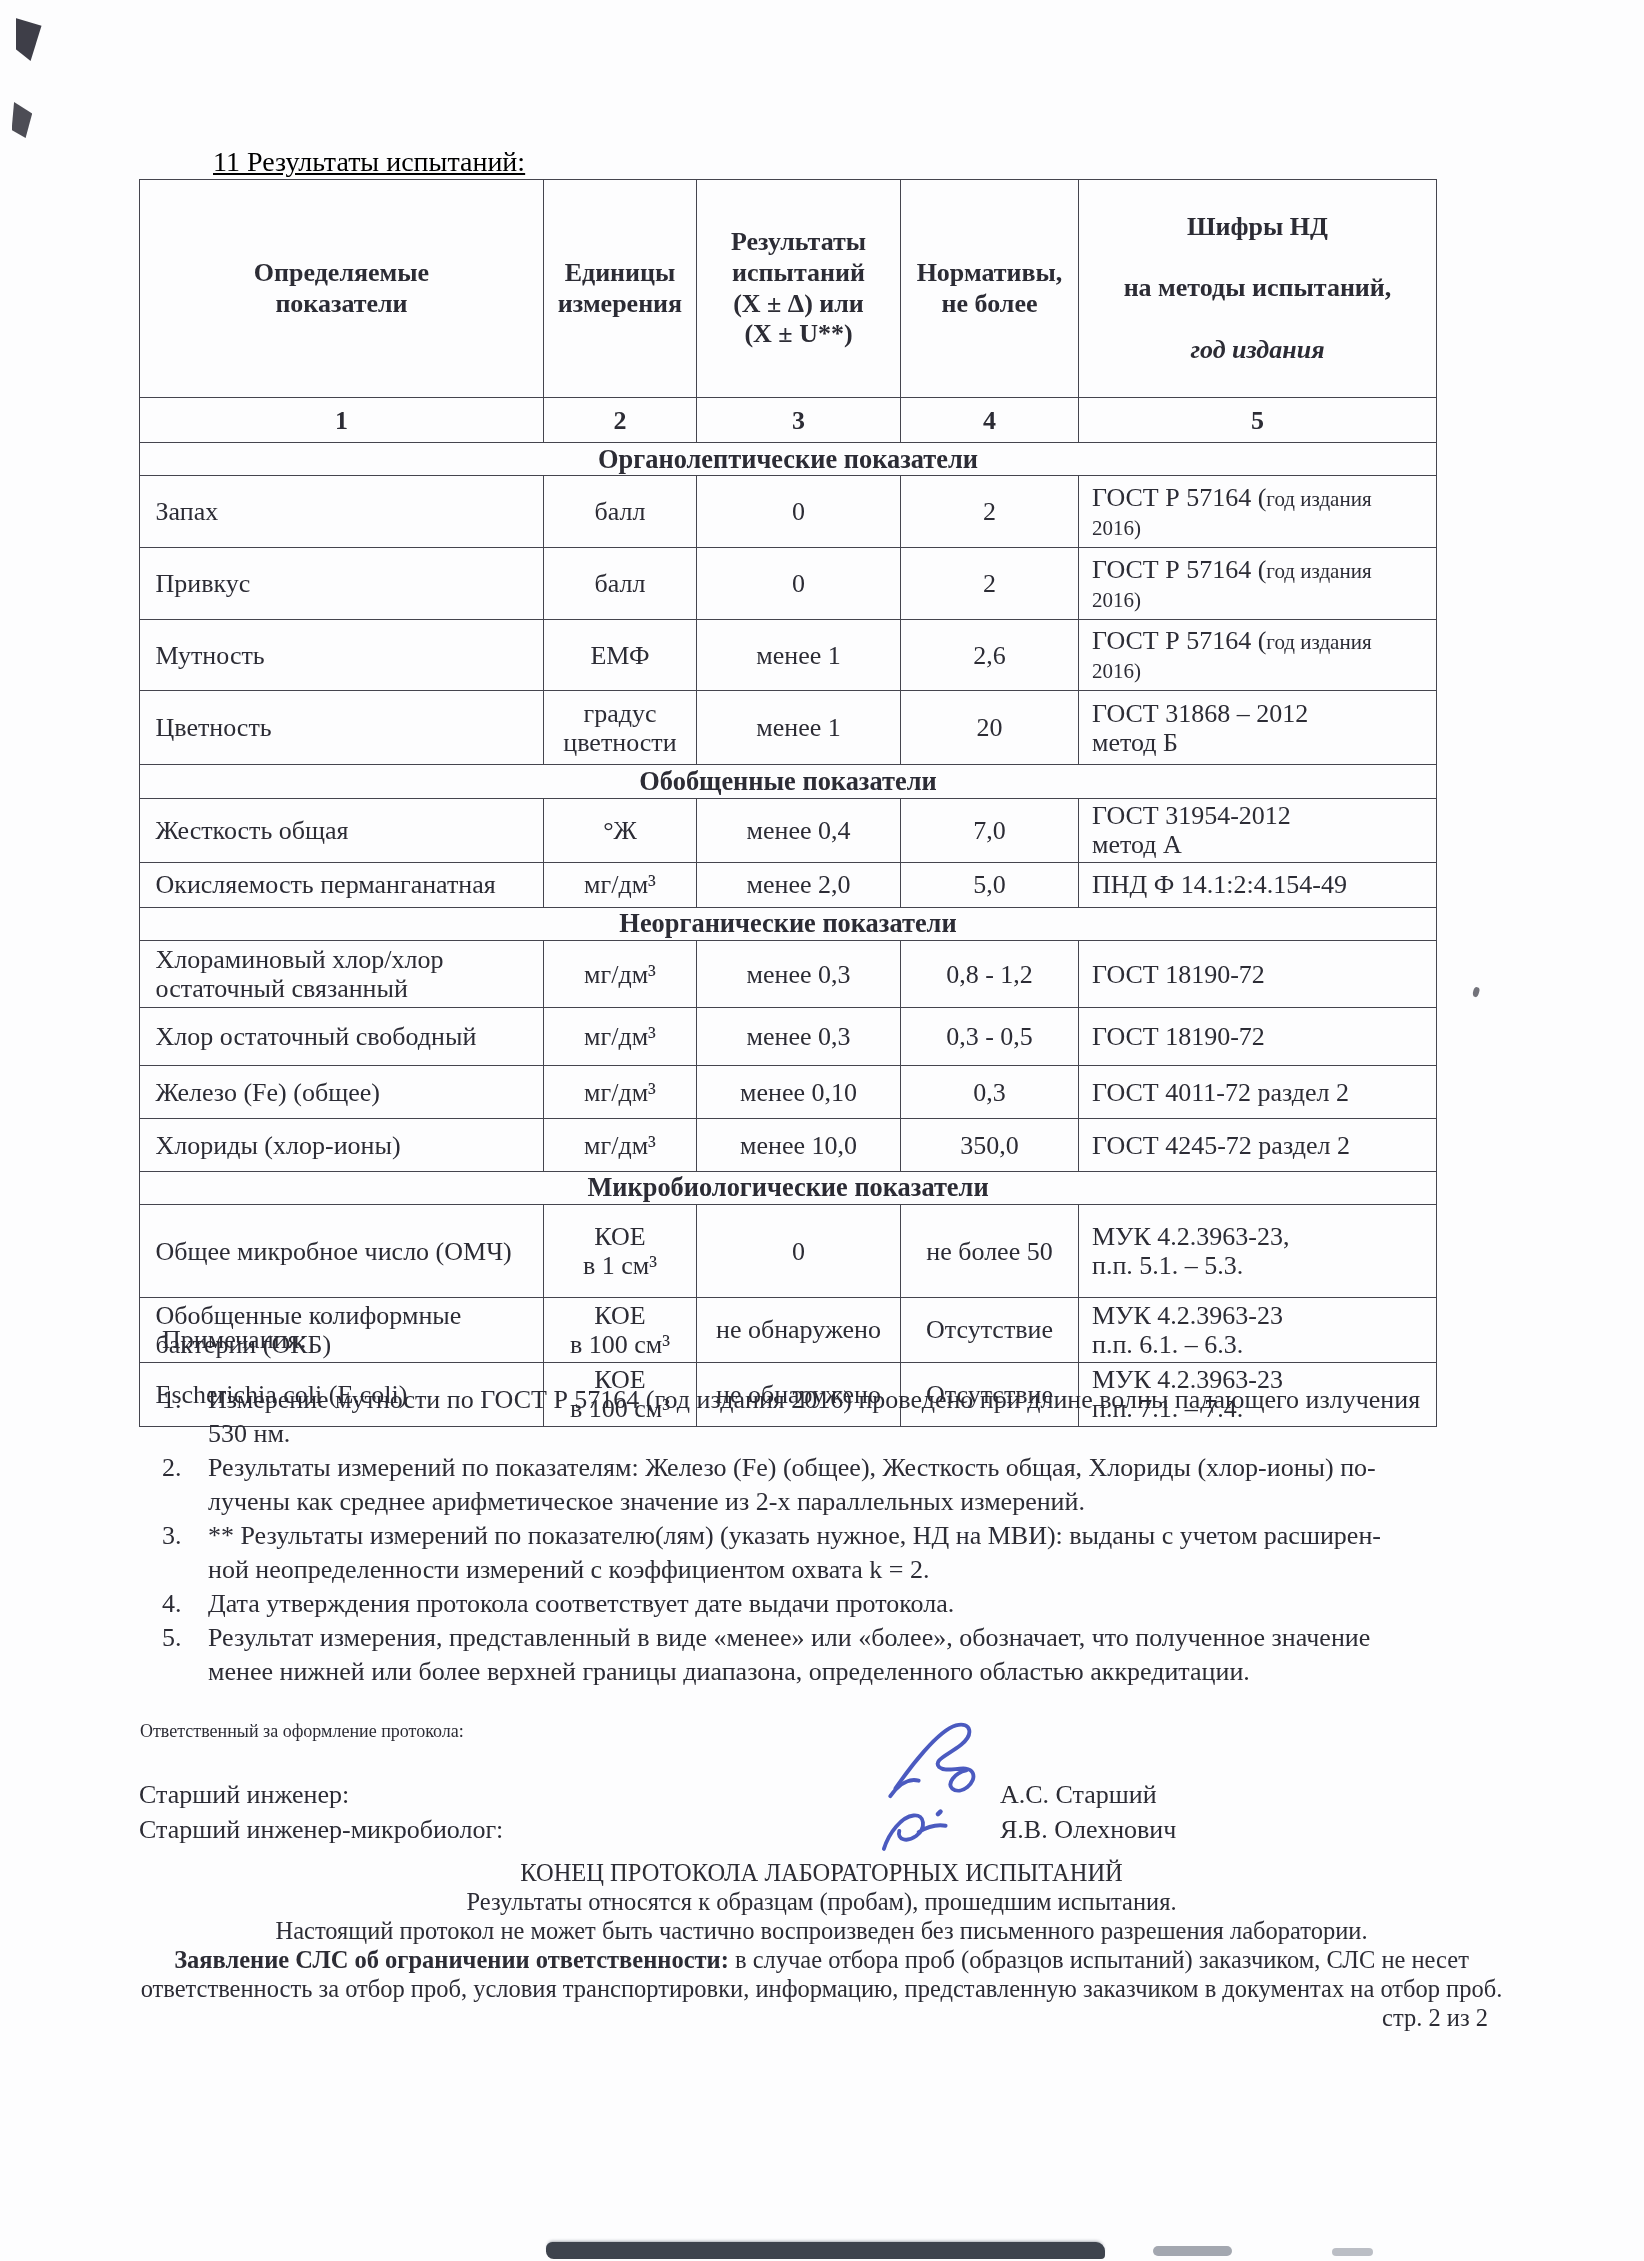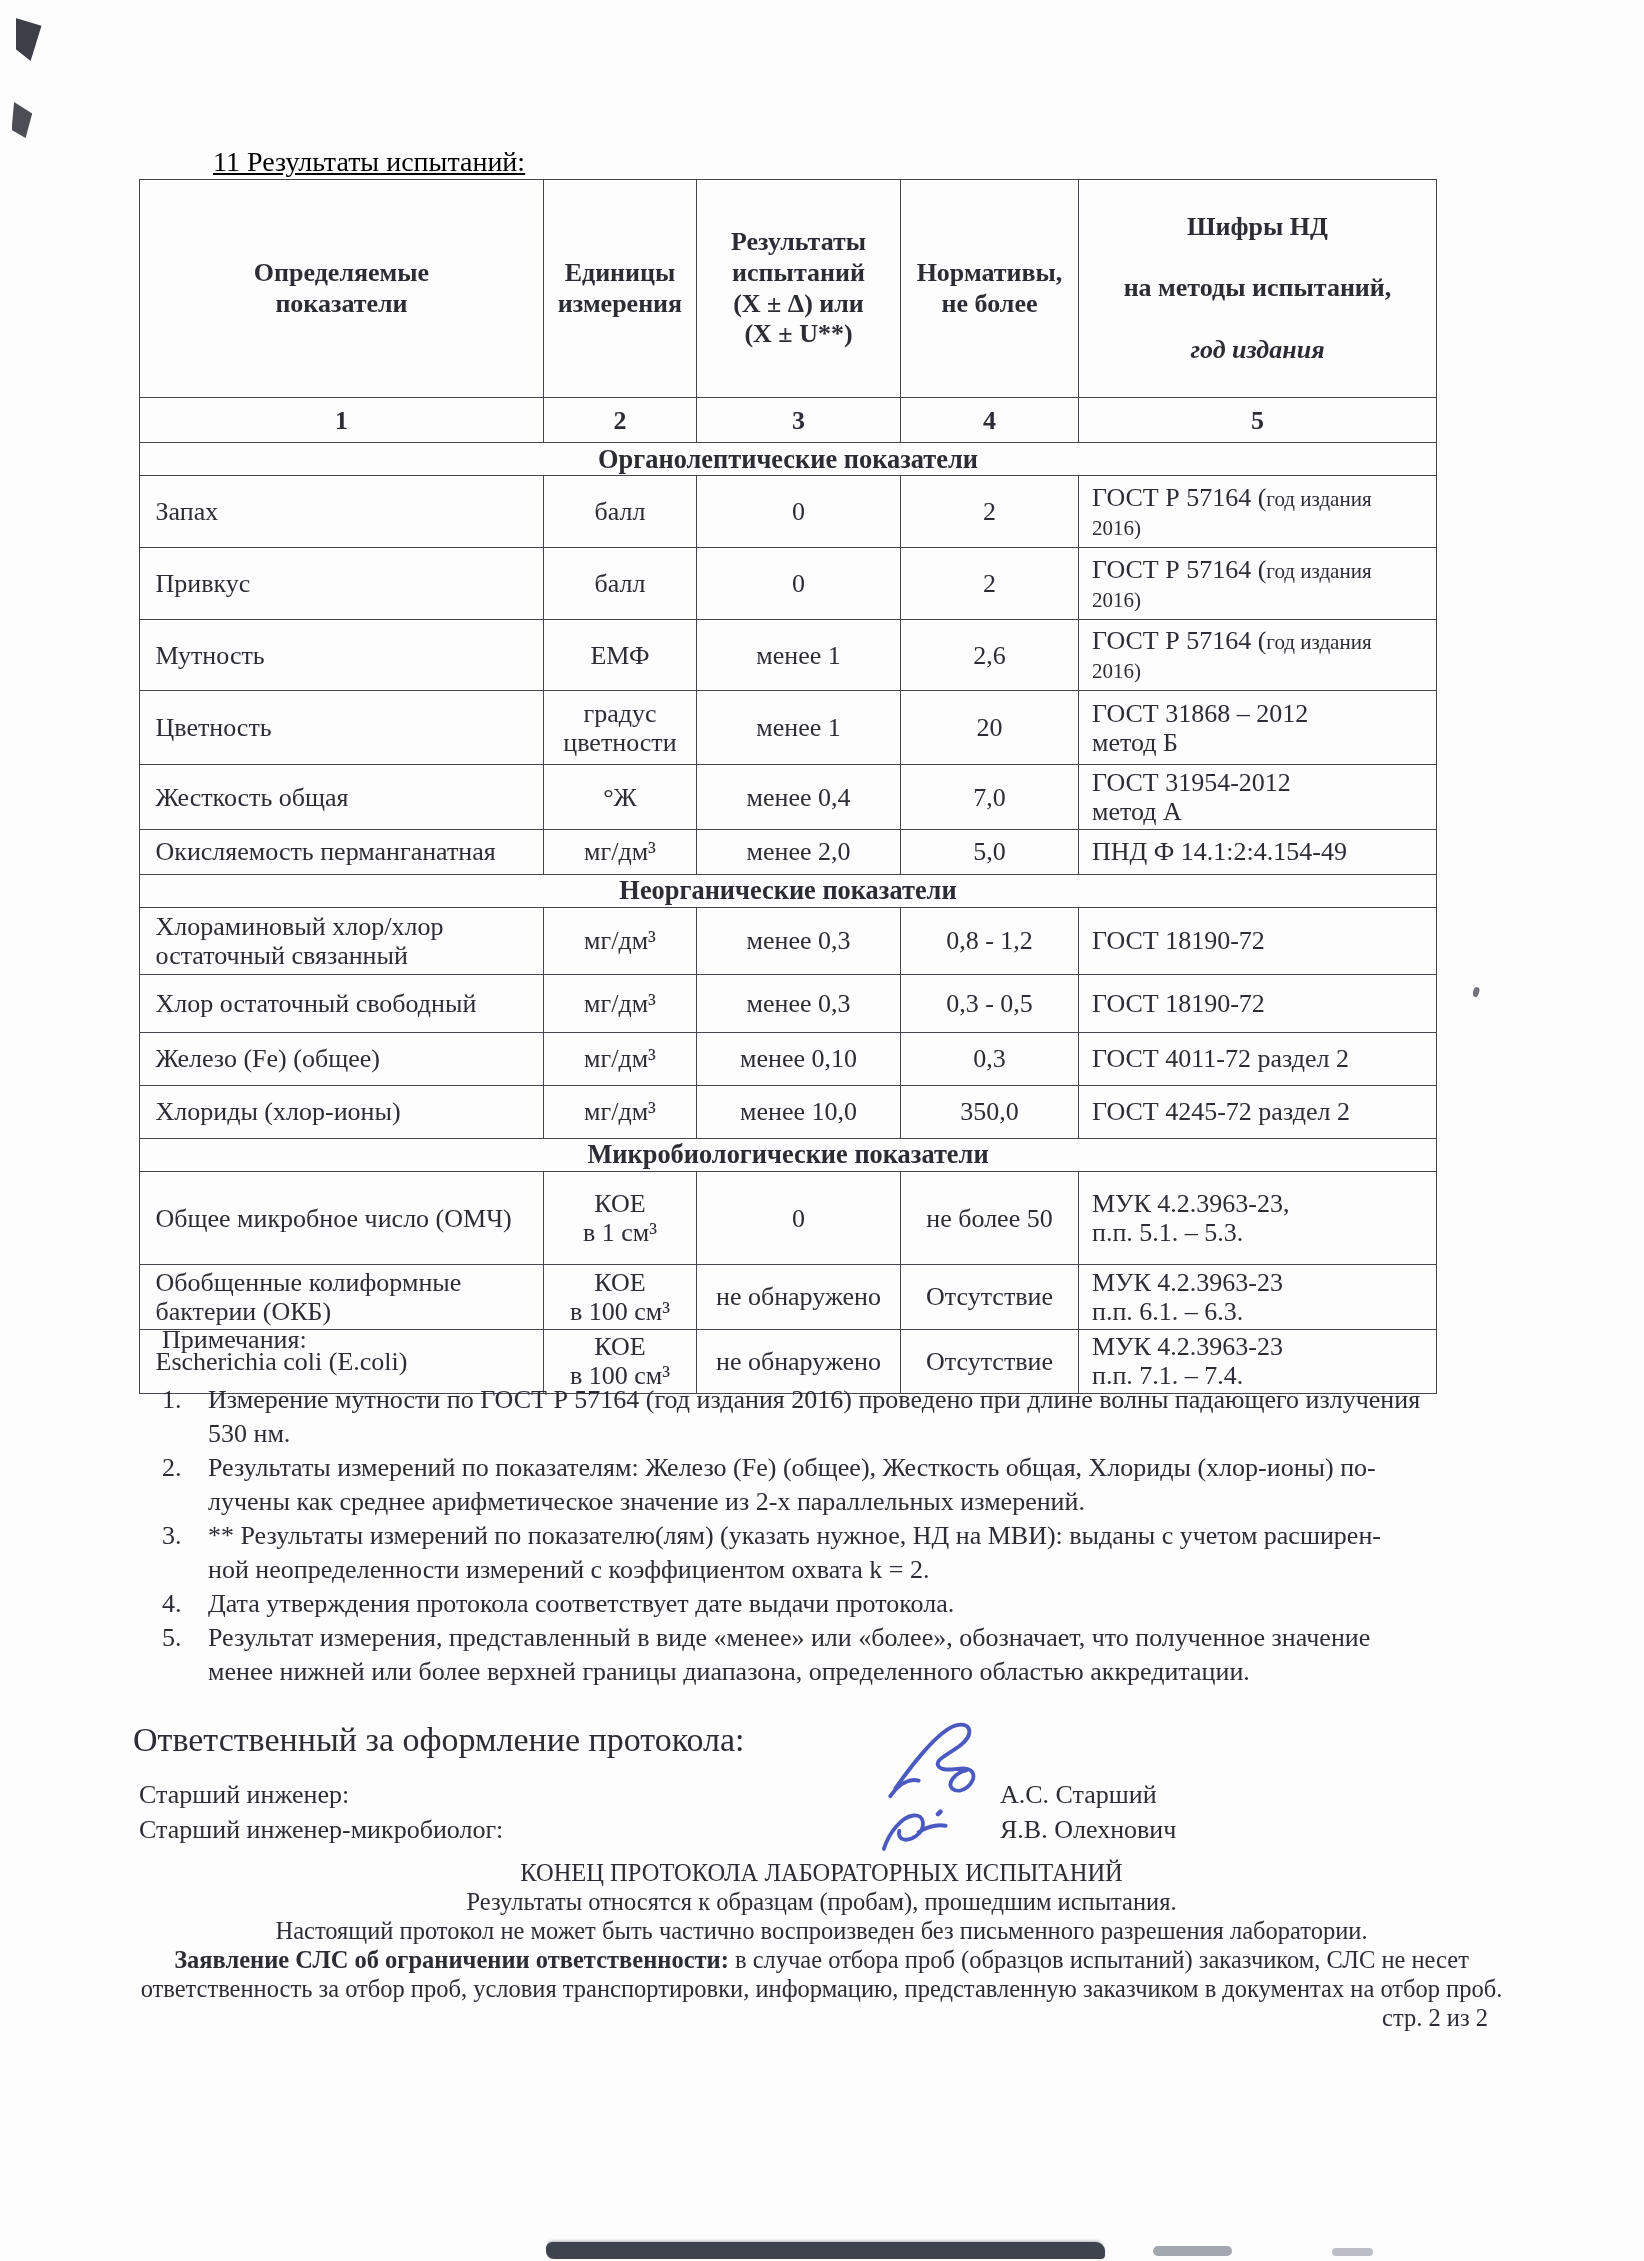--- a/index.html
+++ b/index.html
@@ -34,21 +34,21 @@
   td.c-meth{text-align:left;padding-left:13px;margin-left:33px;}
   .msm{font-size:21px;white-space:pre-line;}
   
   .notes{position:absolute;left:162px;top:1325px;width:1288px;}
   .notes-title{font-size:26px;margin:0;}
   ol.note-list{list-style:none;counter-reset:n;margin:28px 0 0 0;padding:0;}
   ol.note-list li{position:relative;counter-increment:n;padding-left:46px;font-size:26px;line-height:34px;
     white-space:pre-line;margin:0;}
   ol.note-list li::before{content:counter(n) ".";position:absolute;left:0;top:0;}
   
-  .responsible{position:absolute;left:133px;top:1721px;font-size:34px;}
+  .responsible{position:absolute;left:140px;top:1721px;font-size:18px;}
   .roles{position:absolute;left:139px;top:1777px;font-size:26px;line-height:35px;}
   .names{position:absolute;left:1000px;top:1777px;font-size:26px;line-height:35px;}
   .sig-svg{position:absolute;left:871px;top:1706px;}
   
   .footer{position:absolute;left:103px;top:1858px;width:1437px;font-size:24.5px;line-height:29px;}
   .footer p{margin:0;text-align:center;}
   .footer .disc b{font-weight:bold;}
   .footer .protocol{text-align:right;padding-right:84px;}
   .footer .pageno{text-align:right;padding-right:52px;}
   .u{text-decoration:underline;text-underline-offset:5.8px;text-decoration-thickness:1.3px;}
@@ -131,20 +131,23 @@
       <tr style="height:74px">
         <td class="c-ind">Цветность</td>
         <td>градус
 цветности</td>
         <td>менее 1</td>
         <td>20</td>
         <td class="c-meth"><span>ГОСТ 31868 – 2012
 метод Б</span><span class="msm"></span></td>
       </tr>
 
+      <tr class="sec" style="height:30px">
+        <td colspan="5">Обобщенные показатели</td>
+      </tr>
       <tr style="height:63px">
         <td class="c-ind">Жесткость общая</td>
         <td>°Ж</td>
         <td>менее 0,4</td>
         <td>7,0</td>
         <td class="c-meth"><span>ГОСТ 31954-2012
 метод А</span><span class="msm"></span></td>
       </tr>
       <tr style="height:45px">
         <td class="c-ind">Окисляемость перманганатная</td>

